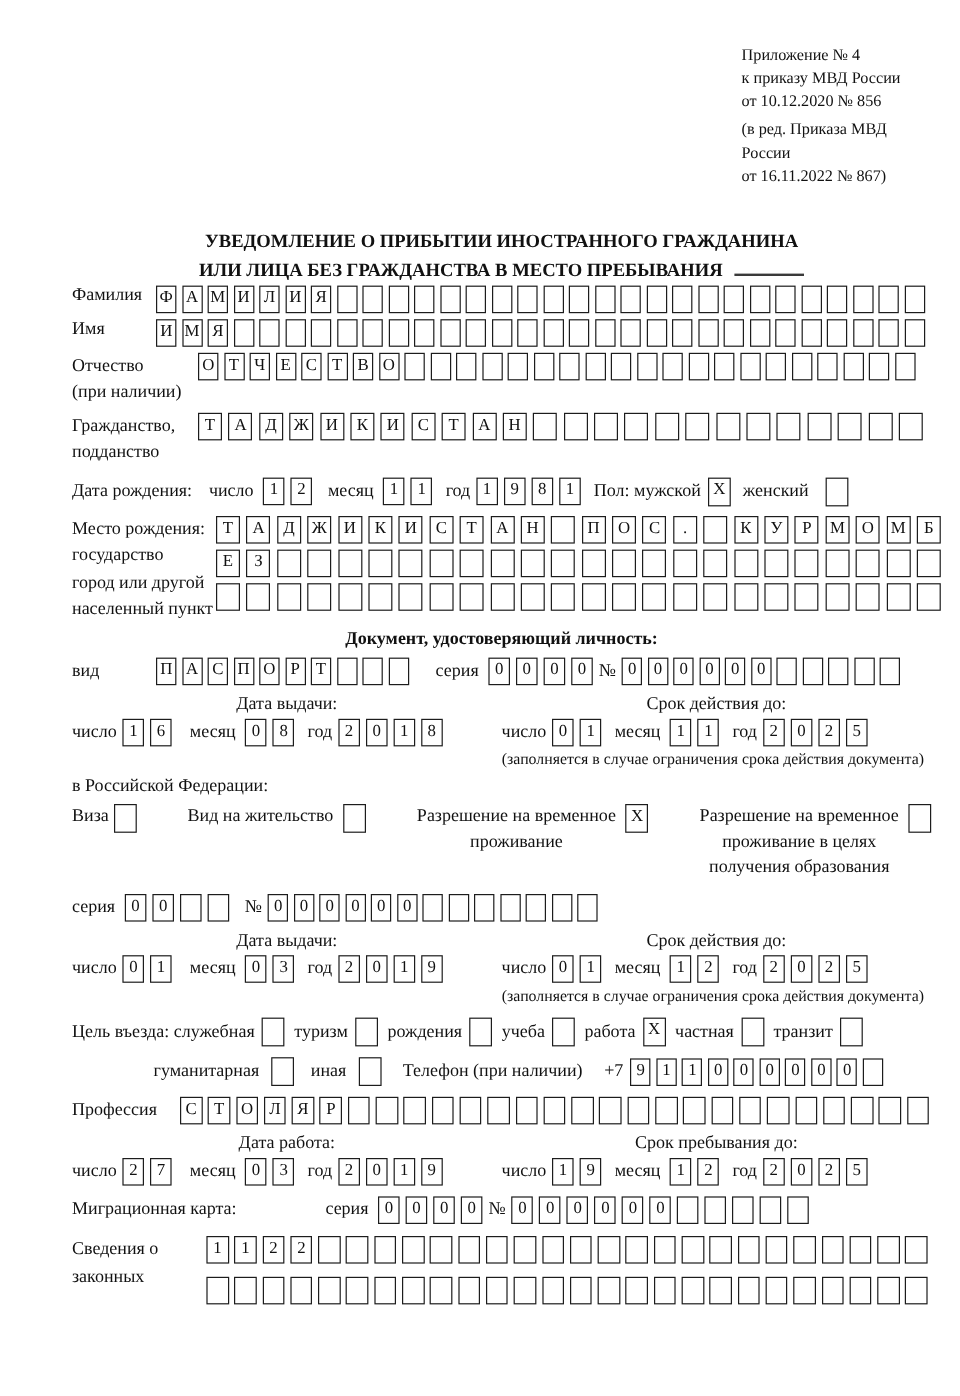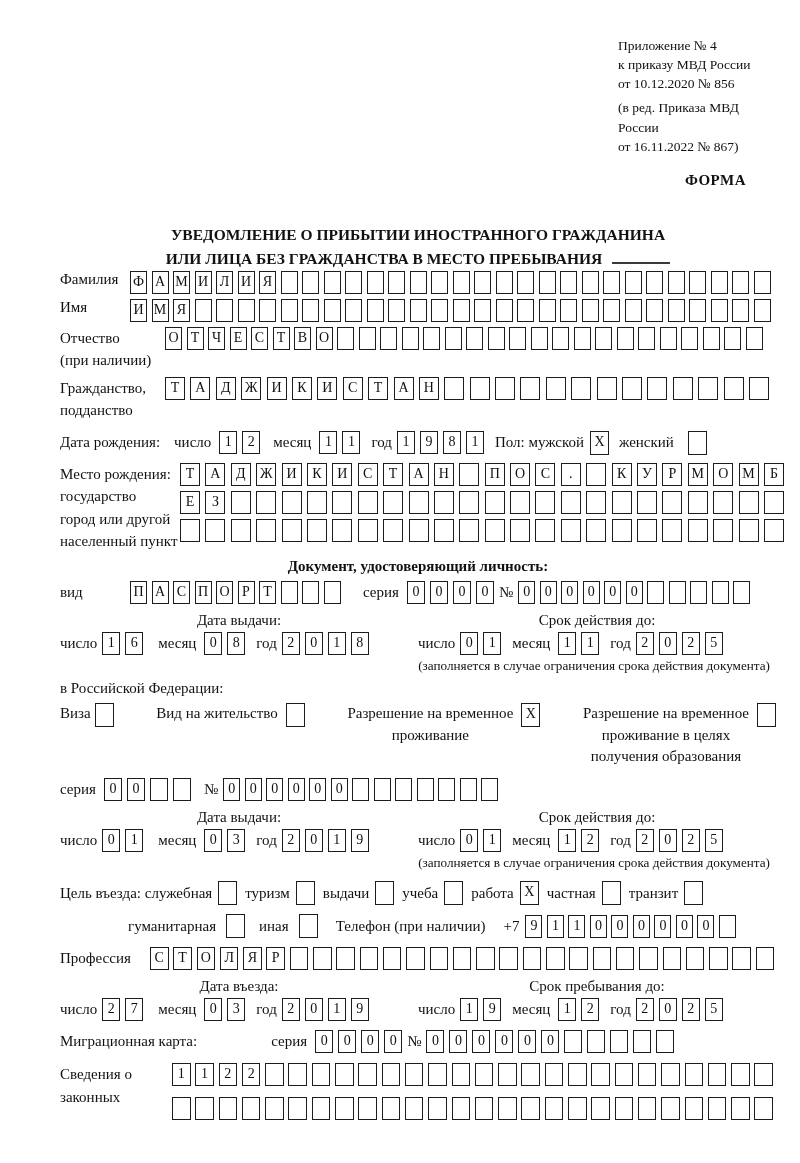--- a/index.html
+++ b/index.html
@@ -61,21 +61,20 @@
 <div class="page">
 
   <div class="hdr">
     <div>Приложение № 4</div>
     <div>к приказу МВД России</div>
     <div>от 10.12.2020 № 856</div>
     <div class="gap">(в ред. Приказа МВД России</div>
     <div>от 16.11.2022 № 867)</div>
   </div>
 
-  <div class="forma">ФОРМА</div>
 
   <div class="title">
     <div>УВЕДОМЛЕНИЕ О ПРИБЫТИИ ИНОСТРАННОГО ГРАЖДАНИНА</div>
     <div><span>ИЛИ ЛИЦА БЕЗ ГРАЖДАНСТВА В МЕСТО ПРЕБЫВАНИЯ</span><span class="blank-line"></span></div>
   </div>
 
 
   <div class="row">
     <span class="lbl w70">Фамилия</span>
     <span class="cells">
@@ -535,21 +534,21 @@
 
   <div class="purpose-row">
     <span>Цель въезда: служебная</span>
     <span class="cells cbox">
         <span class="cell"></span>
       </span>
     <span class="ml8">туризм</span>
     <span class="cells cbox">
         <span class="cell"></span>
       </span>
-    <span class="ml8">выдачи</span>
+    <span class="ml8">рождения</span>
     <span class="cells cbox">
         <span class="cell"></span>
       </span>
     <span class="ml8">учеба</span>
     <span class="cells cbox">
         <span class="cell"></span>
       </span>
     <span class="ml8">работа</span>
     <span class="cells cbox">
         <span class="cell">X</span>
@@ -617,21 +616,21 @@
         <span class="cell"></span>
         <span class="cell"></span>
         <span class="cell"></span>
         <span class="cell"></span>
         <span class="cell"></span>
       </span>
   </div>
 
   <div class="date-pair">
     <div class="dp-left">
-      <div class="dp-head">Дата въезда:</div>
+      <div class="dp-head">Дата работа:</div>
       <div class="dp-row">
         <span class="mr5">число</span>
         <span class="cells cw18">
             <span class="cell">2</span>
             <span class="cell">7</span>
           </span>
         <span class="ml10 mr8">месяц</span>
         <span class="cells cw18">
             <span class="cell">0</span>
             <span class="cell">3</span>

